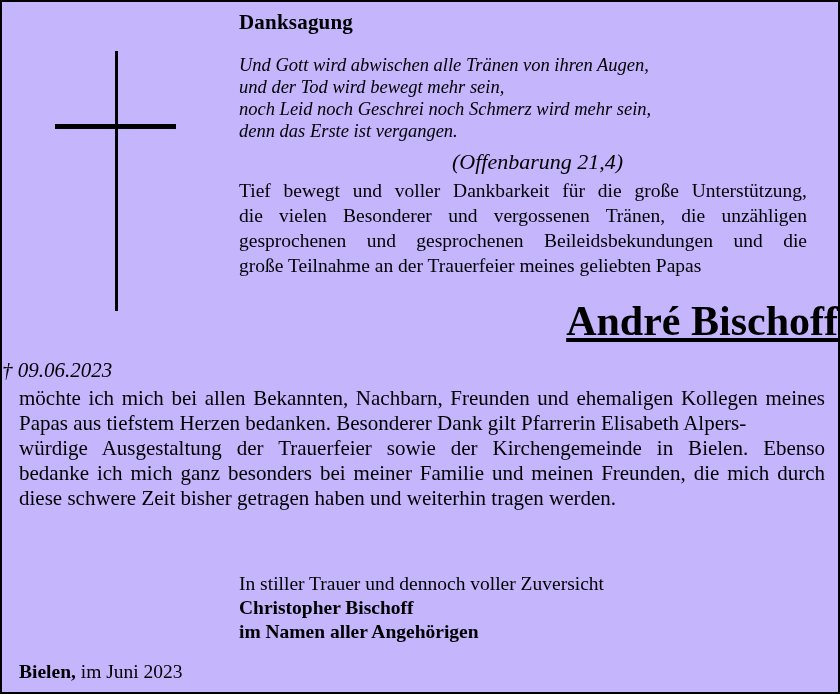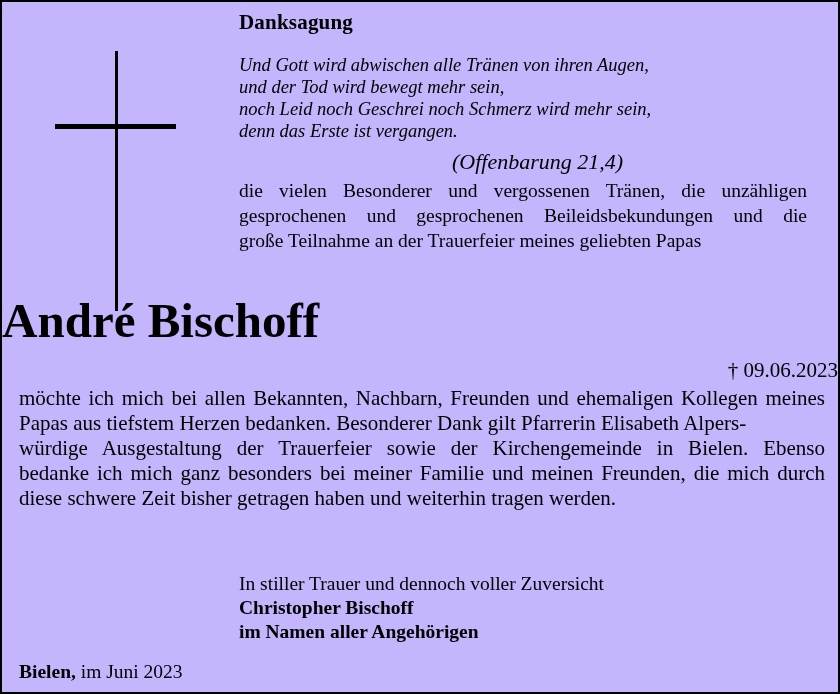--- a/index.html
+++ b/index.html
@@ -62,32 +62,34 @@
     left: 237px; top: 176px;
     width: 568px;
     font-size: 19.5px;
     line-height: 25px;
   }
 
   .deceased-name {
     position: absolute;
     left: 0; top: 290px;
     width: 100%;
-    text-align: left;
-    font-size: 49px;
+    text-align: right;
+    font-size: 42px;
     font-weight: bold;
     line-height: 58px;
+    text-decoration: underline;
   }
   .death-date {
     position: absolute;
     left: 0; top: 355px;
     width: 100%;
-    text-align: right;
+    text-align: left;
     font-size: 21px;
     line-height: 26px;
+    font-style: italic;
   }
 
   .body-par {
     position: absolute;
     left: 17px; top: 384px;
     width: 806px;
     font-size: 21px;
     line-height: 25px;
   }
 
@@ -122,20 +124,21 @@
 
   <div class="quote">
       <div class="line">Und Gott wird abwischen alle Tränen von ihren Augen,</div>
       <div class="line">und der Tod wird bewegt mehr sein,</div>
       <div class="line">noch Leid noch Geschrei noch Schmerz wird mehr sein,</div>
       <div class="line">denn das Erste ist vergangen.</div>
     </div>
   <div class="quote-source">(Offenbarung 21,4)</div>
 
   <div class="intro">
+      <div class="line jline">Tief bewegt und voller Dankbarkeit für die große Unterstützung,</div>
       <div class="line jline">die vielen Besonderer und vergossenen Tränen, die unzähligen</div>
       <div class="line jline">gesprochenen und gesprochenen Beileidsbekundungen und die</div>
       <div class="line">große Teilnahme an der Trauerfeier meines geliebten Papas</div>
     </div>
 
   <div class="deceased-name">André Bischoff</div>
   <div class="death-date">† 09.06.2023</div>
 
   <div class="body-par">
       <div class="line jline">möchte ich mich bei allen Bekannten, Nachbarn, Freunden und ehemaligen Kollegen meines</div>

